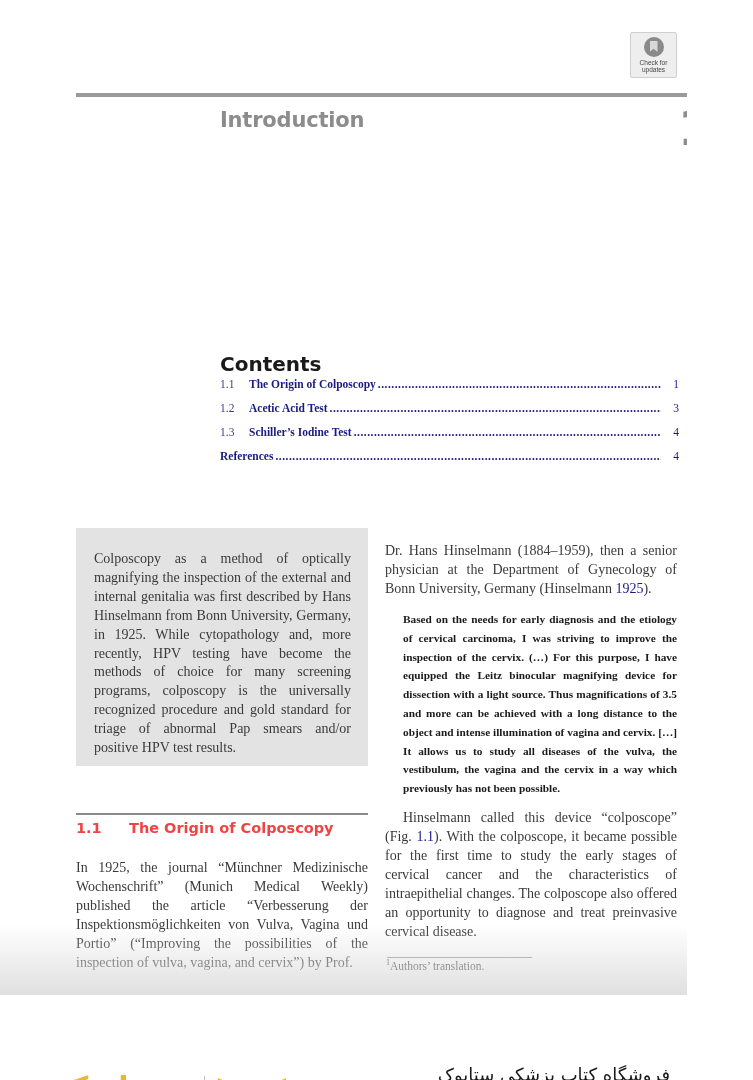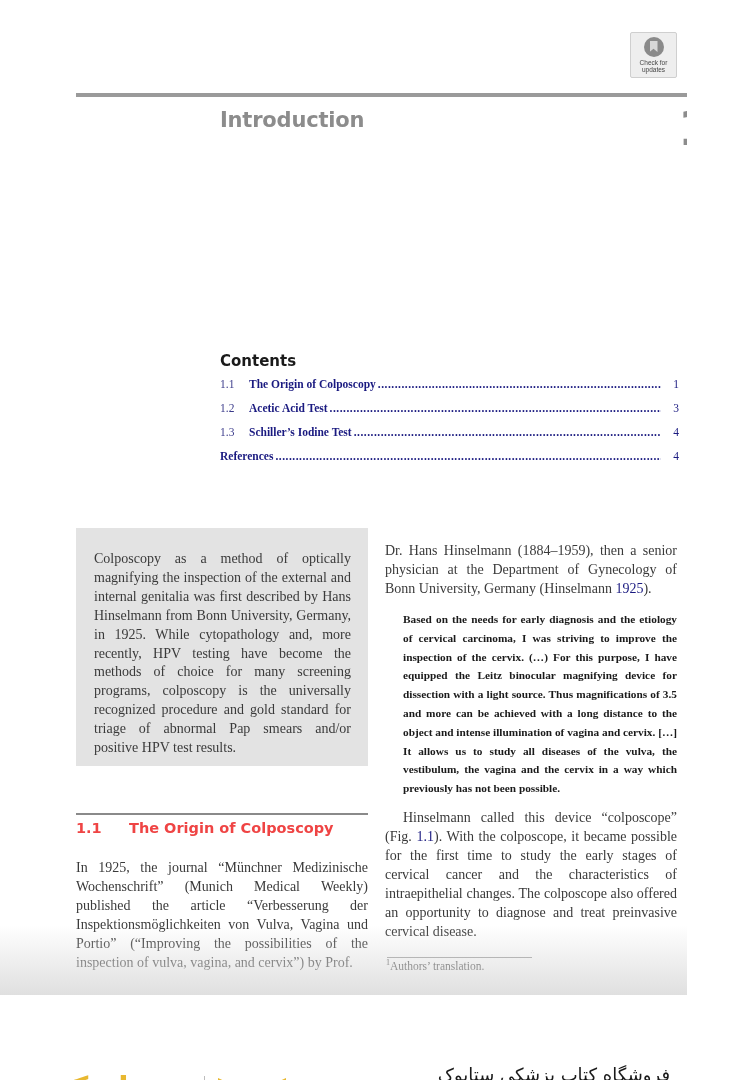--- a/index.html
+++ b/index.html
@@ -18,21 +18,21 @@
   .crossmark .label { font-family: "Liberation Sans", sans-serif; font-size: 6.5px; line-height: 7px; color: #444; margin-top: 2px; }
 
   .top-rule { position: absolute; left: 76px; top: 93px; width: 677px; height: 4px; background: #9a9a9a; }
 
   .chapter-title { position: absolute; left: 220px; top: 108px; font-family: "DejaVu Sans", sans-serif; font-weight: bold;
     font-size: 21px; color: #8c8c8c; letter-spacing: -0.2px; }
   .chapter-number { position: absolute; left: 678px; top: 100px; font-family: "DejaVu Sans", sans-serif; font-weight: bold;
     font-size: 48px; color: #8c8c8c; }
 
   .contents-title { position: absolute; left: 220px; top: 352px; font-family: "DejaVu Sans", sans-serif; font-weight: bold;
-    font-size: 15px; color: #1a1a1a; }
+    font-size: 20px; color: #1a1a1a; }
   .toc { position: absolute; left: 220px; top: 378px; width: 459px; }
   .toc-row { display: flex; align-items: baseline; height: 24px; font-size: 11.5px; color: #1a1a80; }
   .toc-num { width: 29px; color: #3a3a8a; }
   .toc-label { font-weight: bold; white-space: nowrap; }
   .toc-dots { flex: 1; overflow: hidden; white-space: nowrap; margin: 0 4px 0 2px; font-weight: bold; letter-spacing: 0.5px; }
   .toc-dots::before { content: "......................................................................................................................................................................"; }
   .toc-page { width: 14px; text-align: right; }
 
   .abstract-box { position: absolute; left: 76px; top: 528px; width: 292px; height: 238px; background: #e3e3e3; padding: 22px 17px 0 18px; }
   .abstract-box p { font-size: 14px; line-height: 18.9px; text-align: justify; color: #3a3a3a; }

